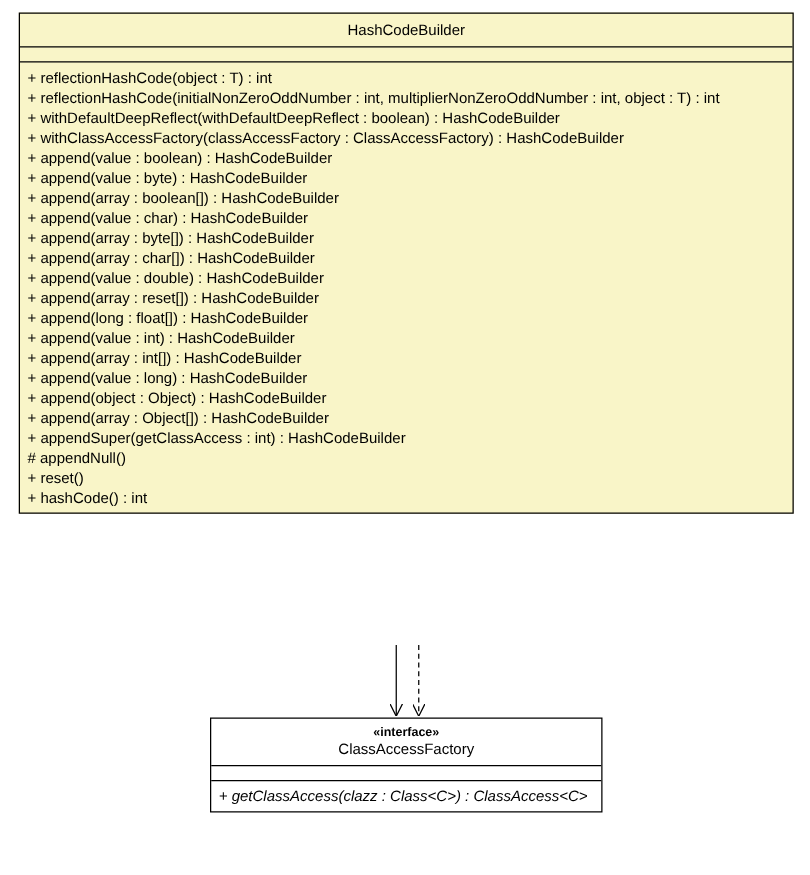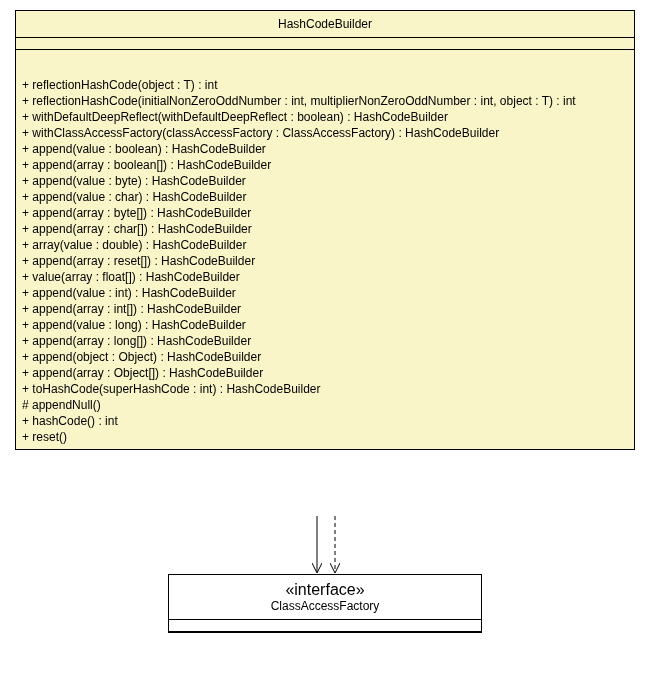--- a/index.html
+++ b/index.html
@@ -21,30 +21,30 @@
       border: 1px solid #000;
       background: #fff;
     }
     .class-header {
       padding: 6px 0;
       text-align: center;
       border-bottom: 1px solid #000;
       font-weight: normal;
     }
     .stereotype {
-      font-size: 16px;
+      font-size: 10px;
       display: block;
+      font-weight: bold;
     }
     .class-attributes {
       min-height: 12px;
       border-bottom: 1px solid #000;
     }
     .class-operations {
       padding: 4px 6px;
-      margin-top: 23px;
     }
     .method-line {
       line-height: 16px;
       white-space: nowrap;
     }
     .italic {
       font-style: italic;
     }
     .arrows {
       position: absolute;
@@ -58,47 +58,49 @@
   <div class="class-header">
     <span>HashCodeBuilder</span>
   </div>
   <div class="class-attributes"></div>
   <div class="class-operations">
     <div class="method-line">+ reflectionHashCode(object : T) : int</div>
     <div class="method-line">+ reflectionHashCode(initialNonZeroOddNumber : int, multiplierNonZeroOddNumber : int, object : T) : int</div>
     <div class="method-line">+ withDefaultDeepReflect(withDefaultDeepReflect : boolean) : HashCodeBuilder</div>
     <div class="method-line">+ withClassAccessFactory(classAccessFactory : ClassAccessFactory) : HashCodeBuilder</div>
     <div class="method-line">+ append(value : boolean) : HashCodeBuilder</div>
+    <div class="method-line">+ append(value : byte) : HashCodeBuilder</div>
     <div class="method-line">+ append(array : boolean[]) : HashCodeBuilder</div>
-    <div class="method-line">+ append(value : byte) : HashCodeBuilder</div>
     <div class="method-line">+ append(value : char) : HashCodeBuilder</div>
     <div class="method-line">+ append(array : byte[]) : HashCodeBuilder</div>
     <div class="method-line">+ append(array : char[]) : HashCodeBuilder</div>
-    <div class="method-line">+ array(value : double) : HashCodeBuilder</div>
+    <div class="method-line">+ append(value : double) : HashCodeBuilder</div>
     <div class="method-line">+ append(array : reset[]) : HashCodeBuilder</div>
-    <div class="method-line">+ value(array : float[]) : HashCodeBuilder</div>
+    <div class="method-line">+ append(long : float[]) : HashCodeBuilder</div>
     <div class="method-line">+ append(value : int) : HashCodeBuilder</div>
     <div class="method-line">+ append(array : int[]) : HashCodeBuilder</div>
     <div class="method-line">+ append(value : long) : HashCodeBuilder</div>
-    <div class="method-line">+ append(array : long[]) : HashCodeBuilder</div>
     <div class="method-line">+ append(object : Object) : HashCodeBuilder</div>
     <div class="method-line">+ append(array : Object[]) : HashCodeBuilder</div>
-    <div class="method-line">+ toHashCode(superHashCode : int) : HashCodeBuilder</div>
+    <div class="method-line">+ appendSuper(getClassAccess : int) : HashCodeBuilder</div>
     <div class="method-line"># appendNull()</div>
+    <div class="method-line">+ reset()</div>
     <div class="method-line">+ hashCode() : int</div>
-    <div class="method-line">+ reset()</div>
   </div>
 </div>
 
 <div class="uml-interface" style="left: 168px; top: 574px; width: 314px;">
   <div class="class-header">
     <span class="stereotype">«interface»</span>
     <span>ClassAccessFactory</span>
   </div>
   <div class="class-attributes"></div>
+  <div class="class-operations">
+    <div class="method-line italic">+ getClassAccess(clazz : Class&lt;C&gt;) : ClassAccess&lt;C&gt;</div>
+  </div>
 </div>
 
 <svg class="arrows" width="648" height="700" style="left:0;top:0;">
   <defs>
     <marker id="arrowhead-solid" markerWidth="10" markerHeight="10" refX="9" refY="5" orient="auto">
       <path d="M0,0 L10,5 L0,10" fill="none" stroke="#000" stroke-width="1"></path>
     </marker>
     <marker id="arrowhead-open" markerWidth="10" markerHeight="10" refX="9" refY="5" orient="auto">
       <path d="M0,0 L10,5 L0,10" fill="none" stroke="#000" stroke-width="1"></path>
     </marker>

